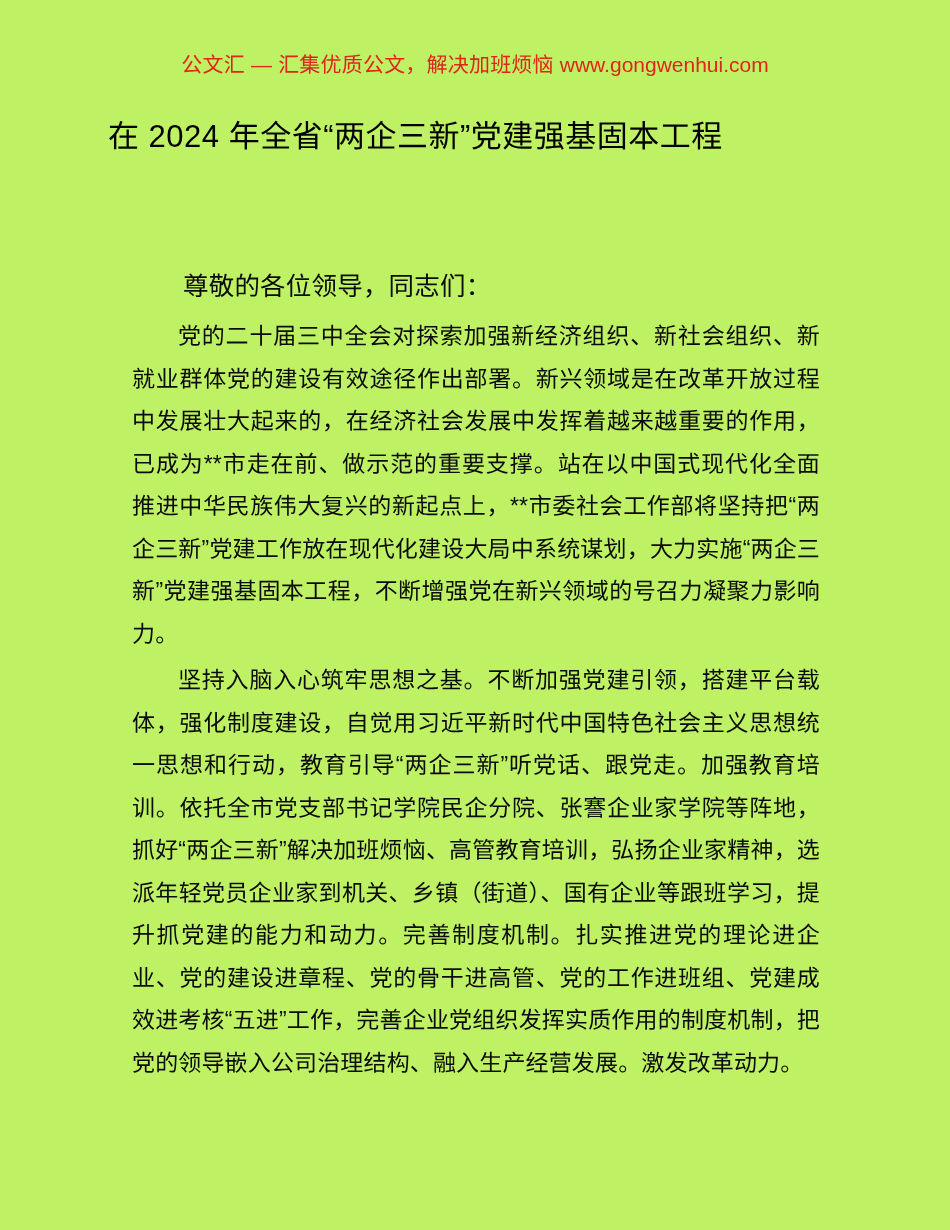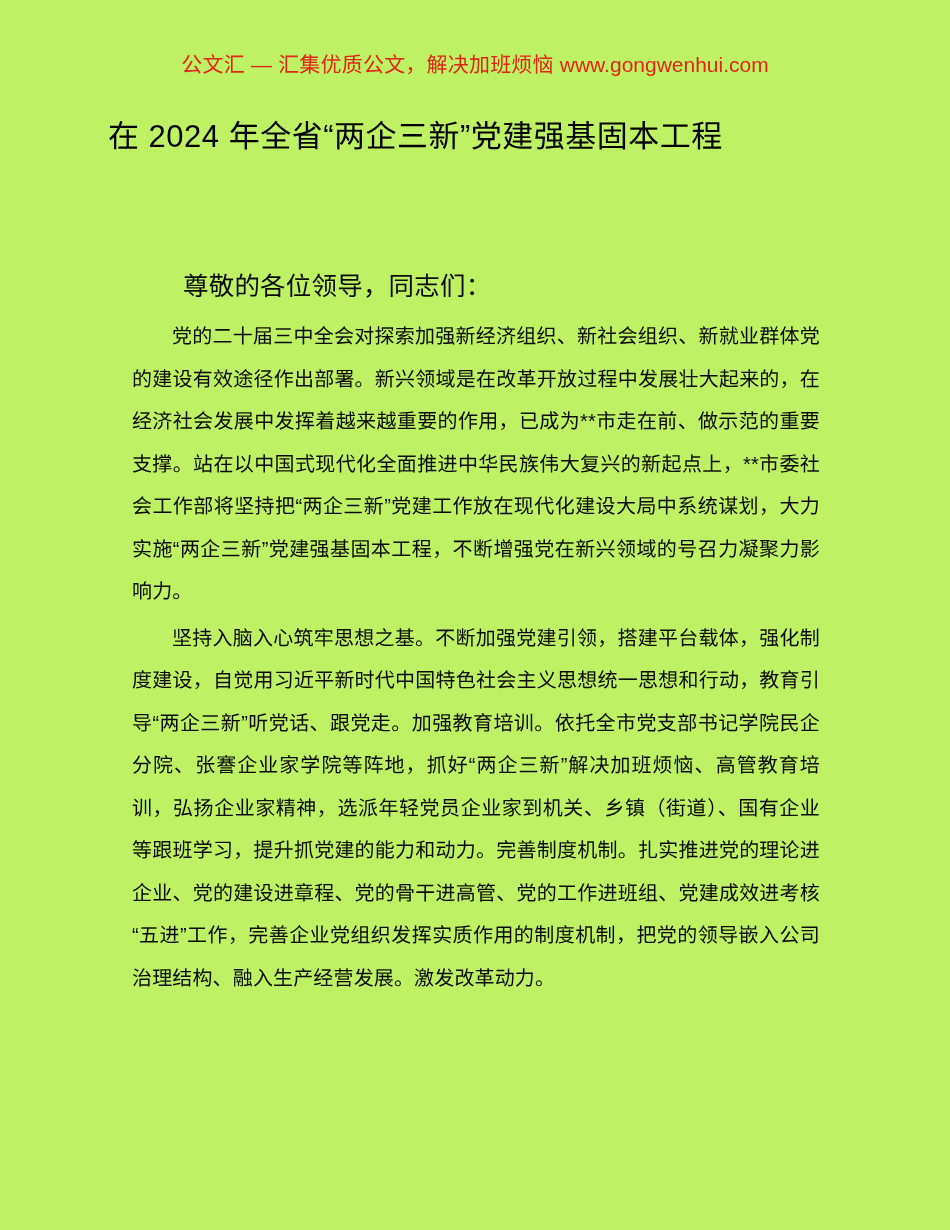--- a/index.html
+++ b/index.html
@@ -68,21 +68,21 @@
 
   .salutation {
     font-size: 25.5px;
     line-height: 42px;
     margin: 0 0 8px 0;
     text-indent: 2em;
     letter-spacing: 0.2px;
   }
 
   .para {
-    font-size: 20px;
+    font-size: 23px;
     line-height: 42.5px;
     margin: 0 0 4px 0;
     text-indent: 2em;
     text-align: justify;
     text-justify: inter-ideograph;
     letter-spacing: 0.15px;
     word-break: break-all;
   }
 
   .para:last-child { margin-bottom: 0; }

